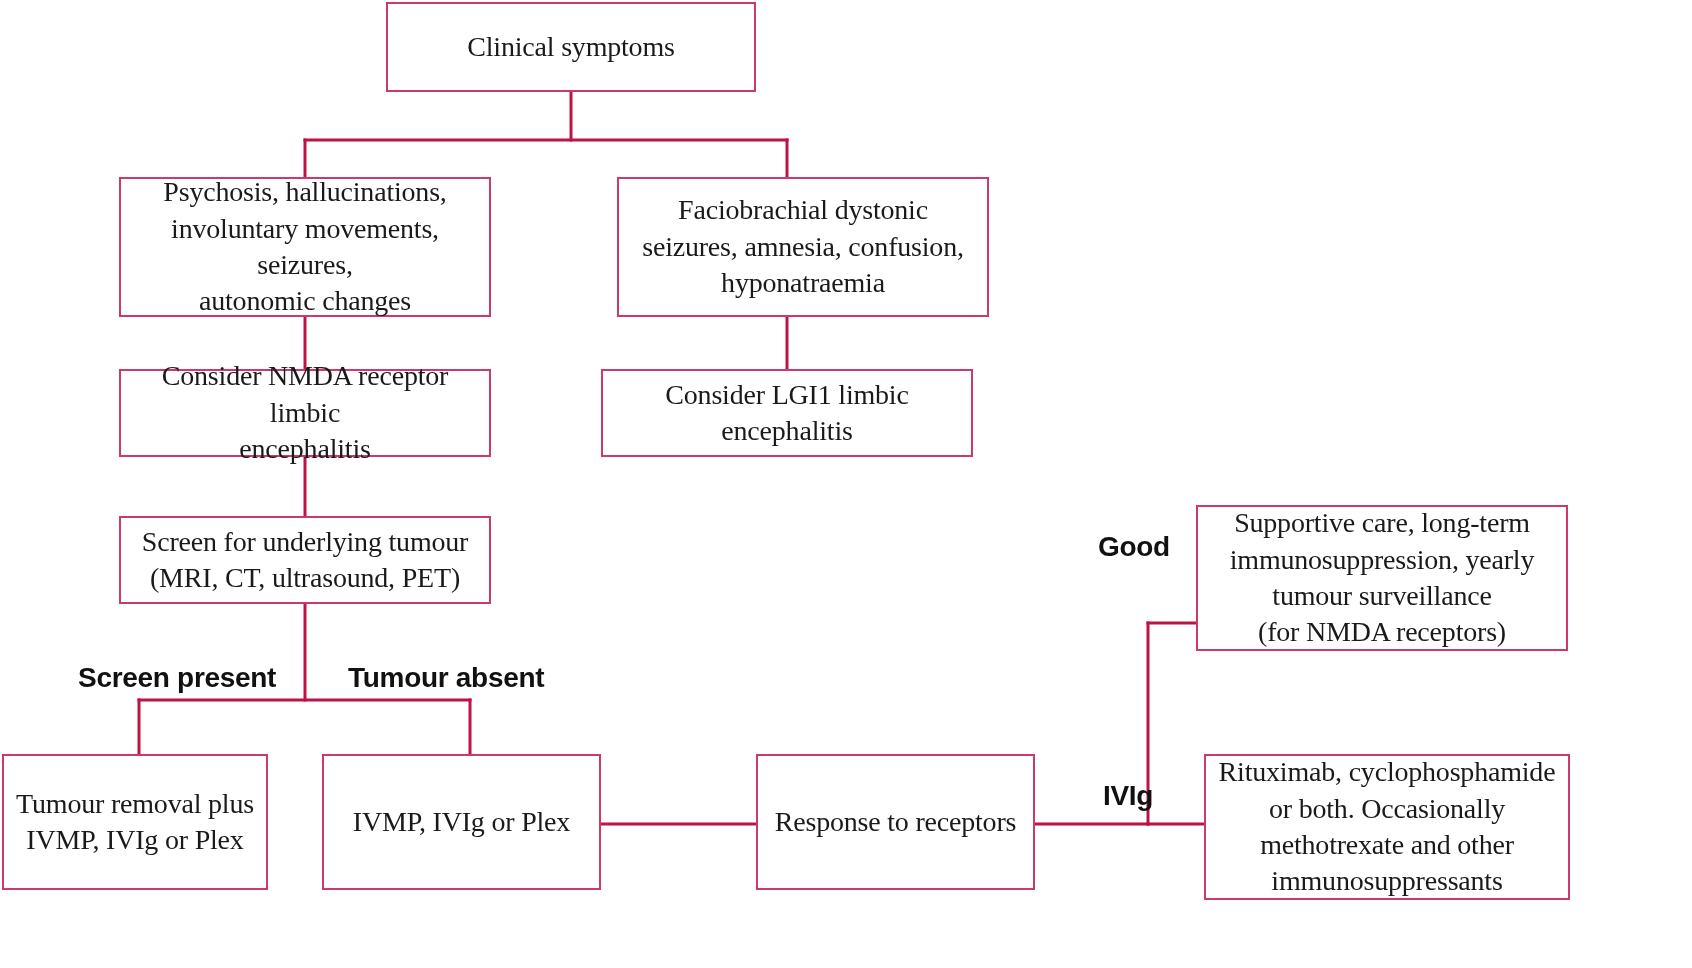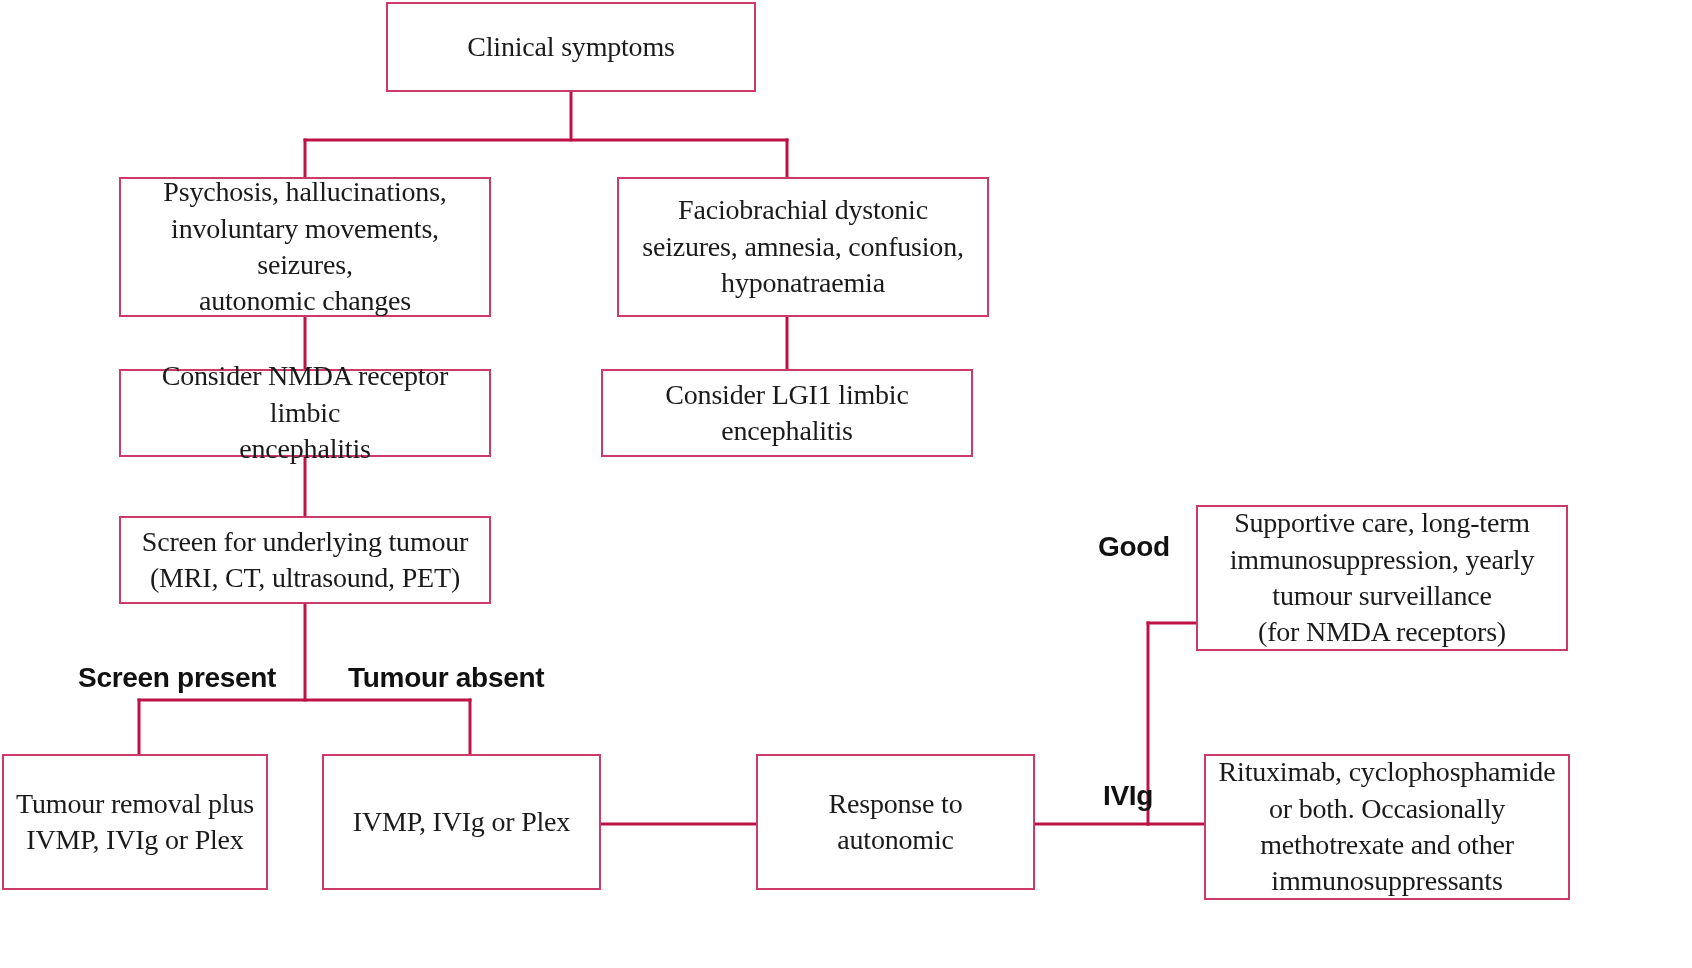--- a/index.html
+++ b/index.html
@@ -109,21 +109,21 @@
 (MRI, CT, ultrasound, PET)</span>
       </div>
       <div class="node" style="left: 2px; top: 754px; width: 266px; height: 136px; border-color: rgb(206, 58, 104);">
         <span class="node-text">Tumour removal plus
 IVMP, IVIg or Plex</span>
       </div>
       <div class="node" style="left: 322px; top: 754px; width: 279px; height: 136px; border-color: rgb(206, 58, 104);">
         <span class="node-text">IVMP, IVIg or Plex</span>
       </div>
       <div class="node" style="left: 756px; top: 754px; width: 279px; height: 136px; border-color: rgb(206, 58, 104);">
-        <span class="node-text">Response to autonomic</span>
+        <span class="node-text">Response to receptors</span>
       </div>
       <div class="node" style="left: 1196px; top: 505px; width: 372px; height: 146px; border-color: rgb(206, 58, 104);">
         <span class="node-text">Supportive care, long-term
 immunosuppression, yearly
 tumour surveillance
 (for NMDA receptors)</span>
       </div>
       <div class="node" style="left: 1204px; top: 754px; width: 366px; height: 146px; border-color: rgb(206, 58, 104);">
         <span class="node-text">Rituximab, cyclophosphamide
 or both. Occasionally

